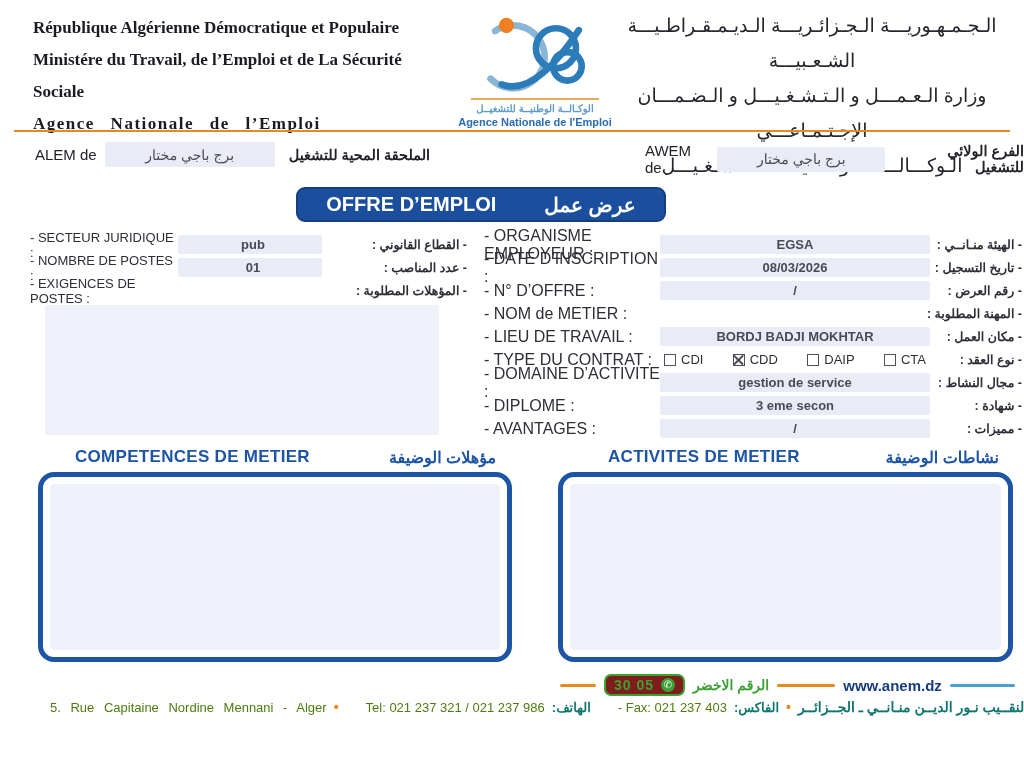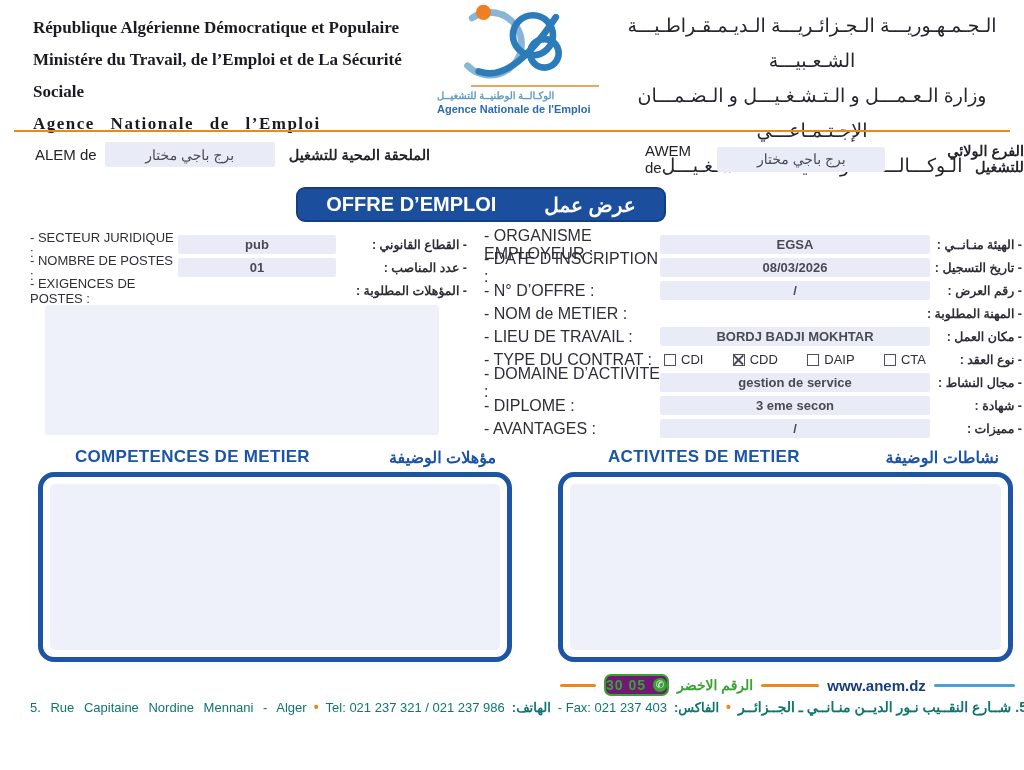--- a/index.html
+++ b/index.html
@@ -4,21 +4,21 @@
 <style>
   html,body{margin:0;padding:0;background:#ffffff;}
   .page{position:relative;width:1024px;height:770px;background:#fff;overflow:hidden;
         font-family:"Liberation Sans",sans-serif;color:#2e2e38;}
 
   
   .hdr-fr{position:absolute;left:33px;top:12px;width:410px;
           font-family:"Liberation Serif",serif;font-weight:bold;font-size:17px;
           line-height:32px;color:#1b1b24;}
   .hdr-fr .l3{letter-spacing:1.5px;word-spacing:10px;}
-  .logo-wrap{position:absolute;left:437px;top:0;width:196px;text-align:left;}
+  .logo-wrap{position:absolute;left:437px;top:13px;width:196px;text-align:center;}
   .logo-rule{width:128px;height:2px;background:#e8a85c;margin:1px auto 2px auto;}
   .logo-ar{font-size:10px;font-weight:bold;color:#5d9cc6;line-height:13px;}
   .logo-fr{font-size:11px;font-weight:bold;color:#2a6cb3;line-height:14px;}
   .hdr-ar{position:absolute;right:16px;top:8px;width:392px;text-align:center;
           font-size:19px;font-weight:normal;color:#25252d;line-height:35px;}
 
   .orange-rule{position:absolute;left:14px;top:130px;width:996px;height:2px;background:#e8891b;}
 
   
   .branch{position:absolute;top:142px;display:flex;align-items:center;}
@@ -37,21 +37,21 @@
   
   .fcol{position:absolute;display:flex;flex-direction:column;}
   .fcol-left{left:30px;top:233px;width:437px;}
   .fcol-right{left:484px;top:233px;width:538px;}
   .frow{display:flex;align-items:center;height:23px;}
   .flabel{font-size:13px;color:#2e2e38;}
   .fcol-left .flabel{width:148px;}
   .fcol-right .flabel{width:176px;font-size:16px;}
   .fval{height:19px;background:#e9ecf7;border-radius:2px;display:flex;align-items:center;
         justify-content:center;font-size:13px;font-weight:bold;color:#4a4a55;}
-  .fcol-left .fval{width:158px;}
+  .fcol-left .fval{width:138px;padding-left:6px;}
   .fcol-right .fval{width:270px;}
   .fval.empty{background:transparent;}
   .farab{flex:1;direction:rtl;text-align:right;font-size:12.5px;font-weight:bold;color:#2e2e38;}
   .checks{width:270px;display:flex;align-items:center;justify-content:space-between;padding:0 4px;box-sizing:border-box;}
   .cbg{display:flex;align-items:center;gap:5px;font-size:13px;color:#2e2e38;}
   .cb{width:12px;height:12px;border:1.5px solid #50505a;background:#fff;position:relative;box-sizing:border-box;}
   .cb.checked::before,.cb.checked::after{content:"";position:absolute;left:-2px;top:4px;width:13px;height:1.6px;background:#4a4a55;}
   .cb.checked::before{transform:rotate(45deg);}
   .cb.checked::after{transform:rotate(-45deg);}
   .bigfield{position:absolute;left:45px;top:305px;width:394px;height:130px;background:#eef0fa;border-radius:3px;}
@@ -68,31 +68,31 @@
   .bb-left{left:38px;width:474px;}
   .bb-right{left:558px;width:455px;}
   .bigbox .inner{width:100%;height:100%;background:#eef0fa;border-radius:5px;}
 
   
   .foot-rule{position:absolute;left:560px;top:673px;width:455px;height:24px;
              display:flex;align-items:center;gap:8px;}
   .oline{height:3px;background:#e8891b;border-radius:2px;}
   .o1{width:36px;} .o2{width:58px;}
   .gbadge{display:flex;align-items:center;gap:7px;border:2px solid #3aa233;border-radius:7px;
-          padding:1px 0;background:#701a75;}
+          padding:1px 8px;background:#7f1d1d;}
   .gnum{font-weight:bold;font-size:14px;color:#3aa233;letter-spacing:1px;}
   .gphone{width:14px;height:14px;border-radius:50%;background:#3aa233;color:#fff;font-size:10px;
           display:flex;align-items:center;justify-content:center;line-height:1;}
   .glabel{color:#3aa233;font-weight:bold;font-size:14px;direction:rtl;}
   .site{color:#173c7e;font-weight:bold;font-size:15px;}
   .bline{height:3px;background:#4a9fd4;flex:1;border-radius:2px;}
 
   .addr{position:absolute;left:30px;top:699px;width:986px;display:flex;align-items:center;gap:7px;
         font-size:13px;white-space:nowrap;}
-  .addr .gray{color:#0f766e;}
+  .addr .gray{color:#4d7c0f;margin-left:20px;}
   .addr .wsp{word-spacing:6px;}
   .addr .dot{color:#e8891b;font-weight:bold;font-size:14px;}
   .addr .navy{color:#0f766e;font-weight:bold;direction:rtl;}
   .addr .ar-addr{margin-left:auto;font-size:14px;}
 </style>
 </head>
 <body>
 
 <div class="page">
 

